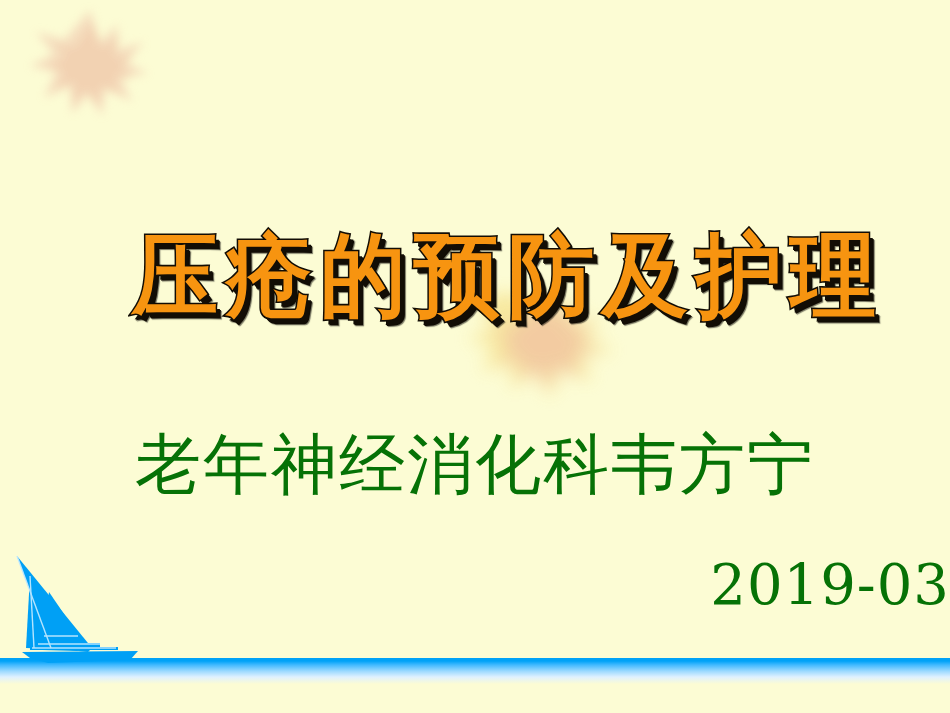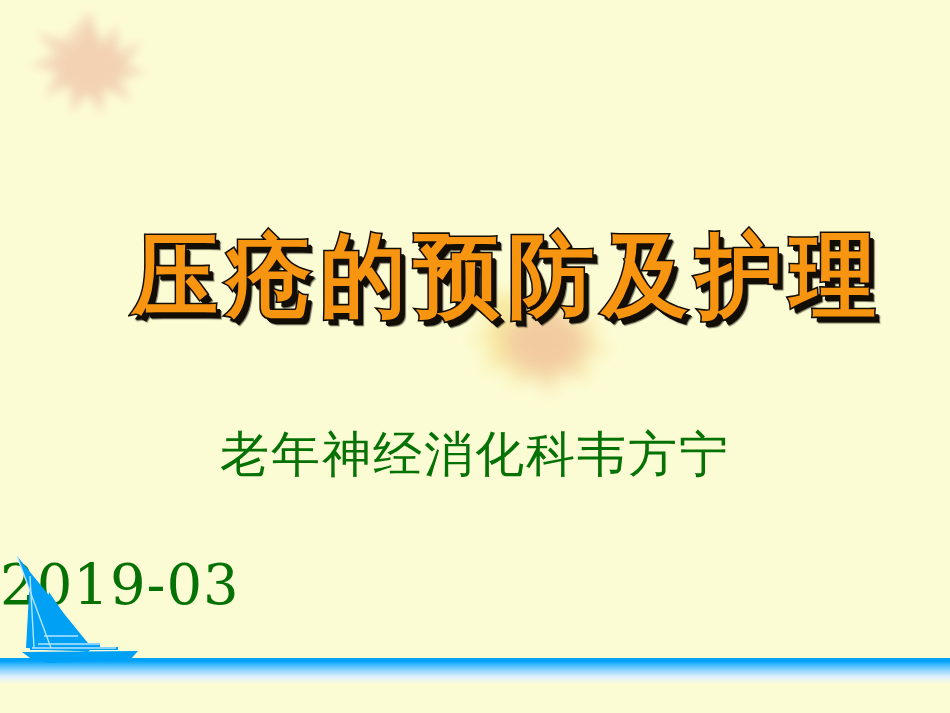--- a/index.html
+++ b/index.html
@@ -69,33 +69,33 @@
   
   #subtitle-block {
     position: absolute;
     left: 0;
     top: 428px;
     width: 950px;
     text-align: center;
   }
   #slide-subtitle {
     font-family: "DejaVu Serif", "Liberation Serif", serif;
-    font-size: 49px;
+    font-size: 66px;
     font-weight: 400;
     line-height: 1.12;
     color: #067206;
     letter-spacing: 2px;
     white-space: nowrap;
   }
   #date-block {
     position: absolute;
     left: 0;
     top: 552px;
     width: 950px;
-    text-align: left;
+    text-align: right;
   }
   #slide-date {
     font-family: "DejaVu Serif", "Liberation Serif", serif;
     font-size: 56px;
     font-weight: 400;
     color: #067206;
     letter-spacing: 1px;
     white-space: nowrap;
   }
 

